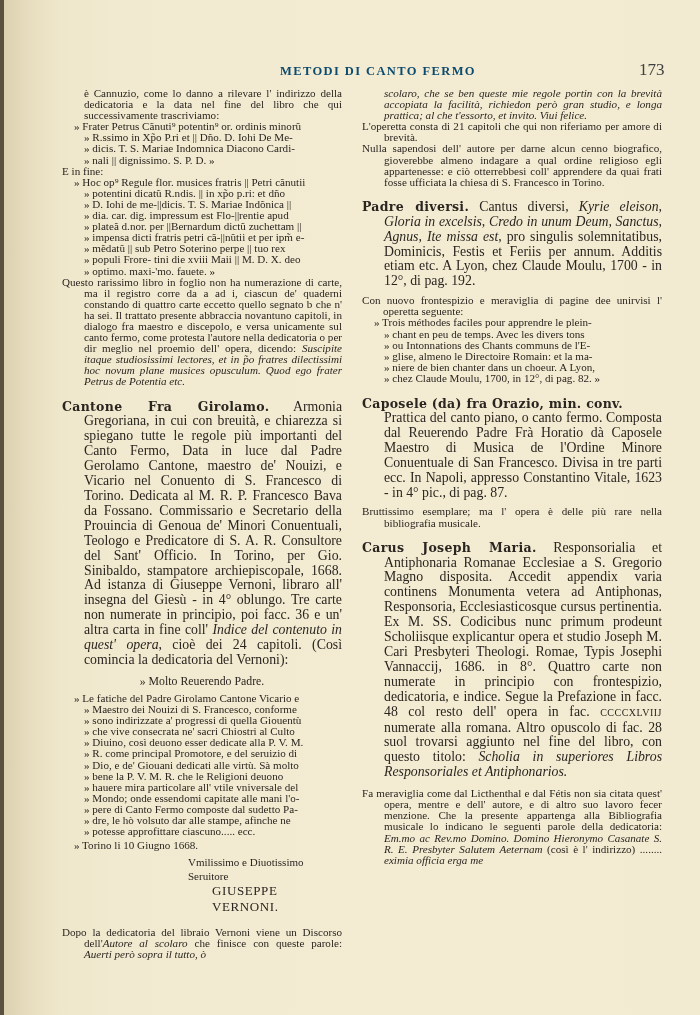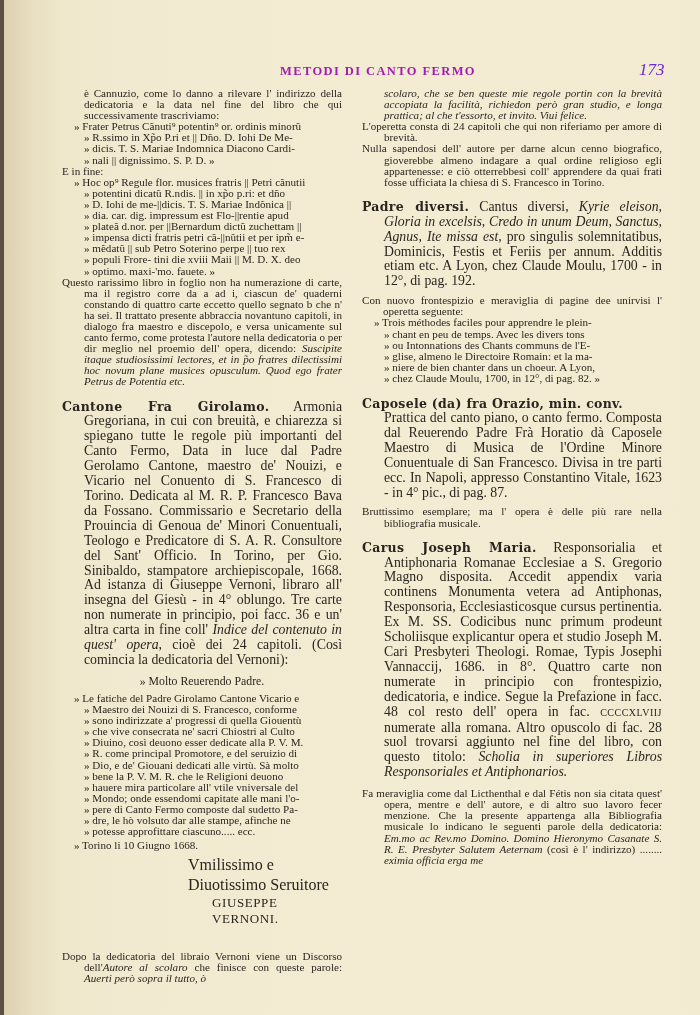--- a/index.html
+++ b/index.html
@@ -1,35 +1,35 @@
 <!DOCTYPE html>
 <html><head>
 <meta charset="utf-8">
 <style>
   html,body{margin:0;padding:0;}
   body{width:700px;height:1015px;overflow:hidden;
     background:linear-gradient(90deg,#d9cfae 0px,#e6dcbd 25px,#efe7cb 60px,#f1ead0 120px,#f3ecd3 400px,#f2ebd1 700px);
     font-family:"DejaVu Serif","Liberation Serif",serif;color:#2b2520;position:relative;}
   .edge{position:absolute;left:0;top:0;width:4px;height:1015px;background:#5a5040;}
-  .runhead{position:absolute;top:64px;left:280px;font-size:12.5px;letter-spacing:1.4px;font-family:"Liberation Serif",serif;font-weight:bold;color:#a21caf;}
-  .pageno{position:absolute;top:60px;left:639px;font-size:17px;font-family:"Liberation Serif",serif;color:#6d28d9;font-style:italic;}
+  .runhead{position:absolute;top:64px;left:280px;font-size:12.5px;letter-spacing:1.4px;font-family:"Liberation Serif",serif;font-weight:bold;color:#0c4a6e;}
+  .pageno{position:absolute;top:60px;left:639px;font-size:17px;font-family:"Liberation Serif",serif;color:#404040;}
   .col{position:absolute;font-family:"Liberation Serif",serif;}
   .left{left:62px;top:88px;width:280px;}
   .right{left:362px;top:88px;width:300px;}
   .small{font-size:11.1px;line-height:11.1px;text-align:justify;}
   .big{font-size:13.8px;line-height:14.9px;text-align:justify;}
   .hang{padding-left:22px;text-indent:-22px;}
   .hang-s{padding-left:21px;text-indent:-21px;}
   .q{padding-left:22px;text-indent:-10px;}
   .it{font-style:italic;}
   .hd{font-weight:bold;font-family:"DejaVu Serif",serif;font-size:12.5px;letter-spacing:.3px;}
   p{margin:0;}
   .gap{height:12px;}
   .center{text-align:center;}
-  .sig1{padding-left:126px;font-size:16px;line-height:20px;}
+  .sig1{padding-left:126px;font-size:11px;line-height:14px;}
   .sig2{padding-left:150px;font-size:13px;line-height:16px;letter-spacing:.6px;}
   .sc{font-size:10px;letter-spacing:.5px;}
 </style>
 </head>
 <body>
 
 <div class="edge"></div>
 
 <div class="runhead">METODI DI CANTO FERMO</div>
 <div class="pageno">173</div>
@@ -71,26 +71,26 @@
     <p class="small" style="padding-left:22px">» bene la P. V. M. R. che le Religioni deuono</p>
     <p class="small" style="padding-left:22px">» hauere mira particolare all' vtile vniversale del</p>
     <p class="small" style="padding-left:22px">» Mondo; onde essendomi capitate alle mani l'o-</p>
     <p class="small" style="padding-left:22px">» pere di Canto Fermo composte dal sudetto Pa-</p>
     <p class="small" style="padding-left:22px">» dre, le hò volsuto dar alle stampe, afinche ne</p>
     <p class="small" style="padding-left:22px">» potesse approfittare ciascuno..... ecc.</p>
   </div>
   <p class="small q" style="margin-top:3px">» Torino li 10 Giugno 1668.</p>
   <p class="sig1" style="margin-top:4px">Vmilissimo e Diuotissimo Seruitore</p>
   <p class="sig2">GIUSEPPE VERNONI.</p>
-  <p class="small hang" style="margin-top:24px"><span>Dopo la dedicatoria del libraio Vernoni viene un Discorso dell'</span><span class="it">Autore al scolaro</span><span> che finisce con queste parole: </span><span class="it">Auerti però sopra il tutto, ò</span></p>
+  <p class="small hang" style="margin-top:12px"><span>Dopo la dedicatoria del libraio Vernoni viene un Discorso dell'</span><span class="it">Autore al scolaro</span><span> che finisce con queste parole: </span><span class="it">Auerti però sopra il tutto, ò</span></p>
 </div>
 
 <div class="col right">
   <p class="small it" style="padding-left:22px">scolaro, che se ben queste mie regole portin con la brevità accopiata la facilità, richiedon però gran studio, e longa prattica; al che t'essorto, et invito. Viui felice.</p>
-  <p class="small hang">L'operetta consta di 24 capitoli che qui non riferiamo per amore di brevità.</p>
+  <p class="small hang">L'operetta consta di 21 capitoli che qui non riferiamo per amore di brevità.</p>
   <p class="small hang">Nulla sapendosi dell' autore per darne alcun cenno biografico, gioverebbe almeno indagare a qual ordine religioso egli appartenesse: e ciò otterrebbesi coll' apprendere da quai frati fosse ufficiata la chiesa di S. Francesco in Torino.</p>
 
   <div class="gap"></div>
   <p class="big hang"><span class="hd">Padre diversi.</span><span> Cantus diversi, </span><span class="it">Kyrie eleison, Gloria in excelsis, Credo in unum Deum, Sanctus, Agnus, Ite missa est</span><span>, pro singulis solemnitatibus, Dominicis, Festis et Feriis per annum. Additis etiam etc. A Lyon, chez Claude Moulu, 1700 - in 12°, di pag. 192.</span></p>
 
   <p class="small hang-s" style="margin-top:6px">Con nuovo frontespizio e meraviglia di pagine dee unirvisi l' operetta seguente:</p>
   <div>
     <p class="small q">» Trois méthodes faciles pour apprendre le plein-</p>
     <p class="small" style="padding-left:22px">» chant en peu de temps. Avec les divers tons</p>
     <p class="small" style="padding-left:22px">» ou Intonnations des Chants communs de l'E-</p>

